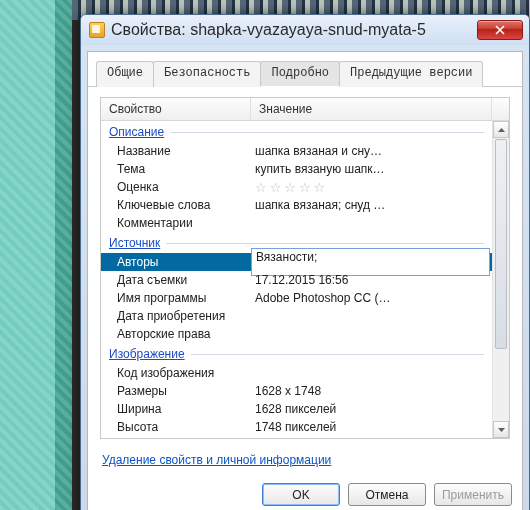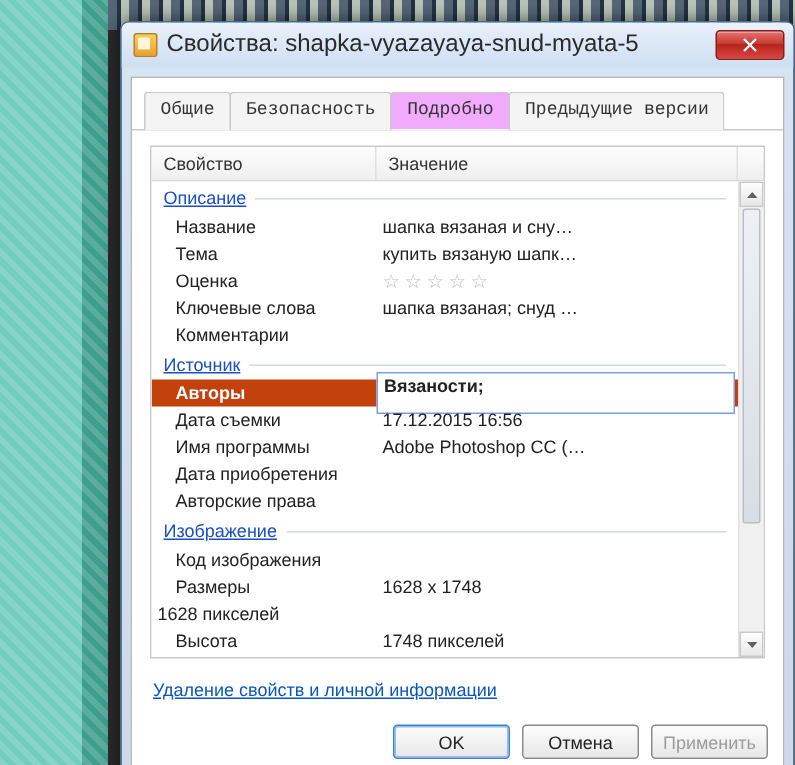--- a/index.html
+++ b/index.html
@@ -102,21 +102,21 @@
     background: #f4f4f4;
     margin-right: -1px;
     border-radius: 3px 3px 0 0;
     color: #333;
     position: relative;
     top: 1px;
     cursor: default;
     font-family: Liberation Mono, monospace;
   }
   .tab.active {
-    background: #f0abfc;
+    background: #e5e5e5;
     z-index: 2;
     top: 1px;
     padding-bottom: 6px;
     border-bottom: 1px solid #fff;
   }
 
   .grid-wrap {
     margin: 10px 12px 6px 12px;
     border: 1px solid #c9c9c9;
     flex: 1;
@@ -160,21 +160,21 @@
   .row .p {
     width: 150px;
     padding-left: 16px;
     white-space: nowrap; overflow:hidden; text-overflow: ellipsis;
   }
   .row .v {
     flex: 1;
     padding-left: 4px;
     white-space: nowrap; overflow:hidden; text-overflow: ellipsis;
   }
-  .row.selected { background: #c2410c; color: #fff; font-weight: bold; }
+  .row.selected { background: #0369a1; color: #fff; }
   .row.selected .v { background:#fff; color:#222; margin:1px 2px 1px 0; height:28px; line-height:16px; border:1px solid #7a9fe0;}
   .stars { color:#bdbdbd; letter-spacing:3px; font-size:13px; }
 
   .scrollbar {
     position:absolute; right:0; top:0; bottom:0; width:17px;
     background:#f0f0f0; border-left:1px solid #e3e3e3;
   }
   .sb-btn { height:17px; background:linear-gradient(#fefefe,#e7e7e7); border:1px solid #c8c8c8; display:flex;align-items:center;justify-content:center; color:#666;}
   .sb-btn.bottom{ position:absolute; bottom:0; left:0; right:0;}
   .sb-thumb { position:absolute; left:2px; right:2px; top:18px; height:210px; background:linear-gradient(#eef0f3,#d8dde5); border:1px solid #b8bec8; border-radius:2px;}
@@ -293,20 +293,21 @@
 
           <div class="row">
               <div class="p">Код изображения</div>
               <div class="v"></div>
             </div>
           <div class="row">
               <div class="p">Размеры</div>
               <div class="v">1628 x 1748</div>
             </div>
           <div class="row">
+              <div class="p">Ширина</div>
               <div class="v">1628 пикселей</div>
             </div>
           <div class="row">
               <div class="p">Высота</div>
               <div class="v">1748 пикселей</div>
             </div>
           <div class="row"></div>
         </div>
         <div class="scrollbar">
           <div class="sb-btn">

